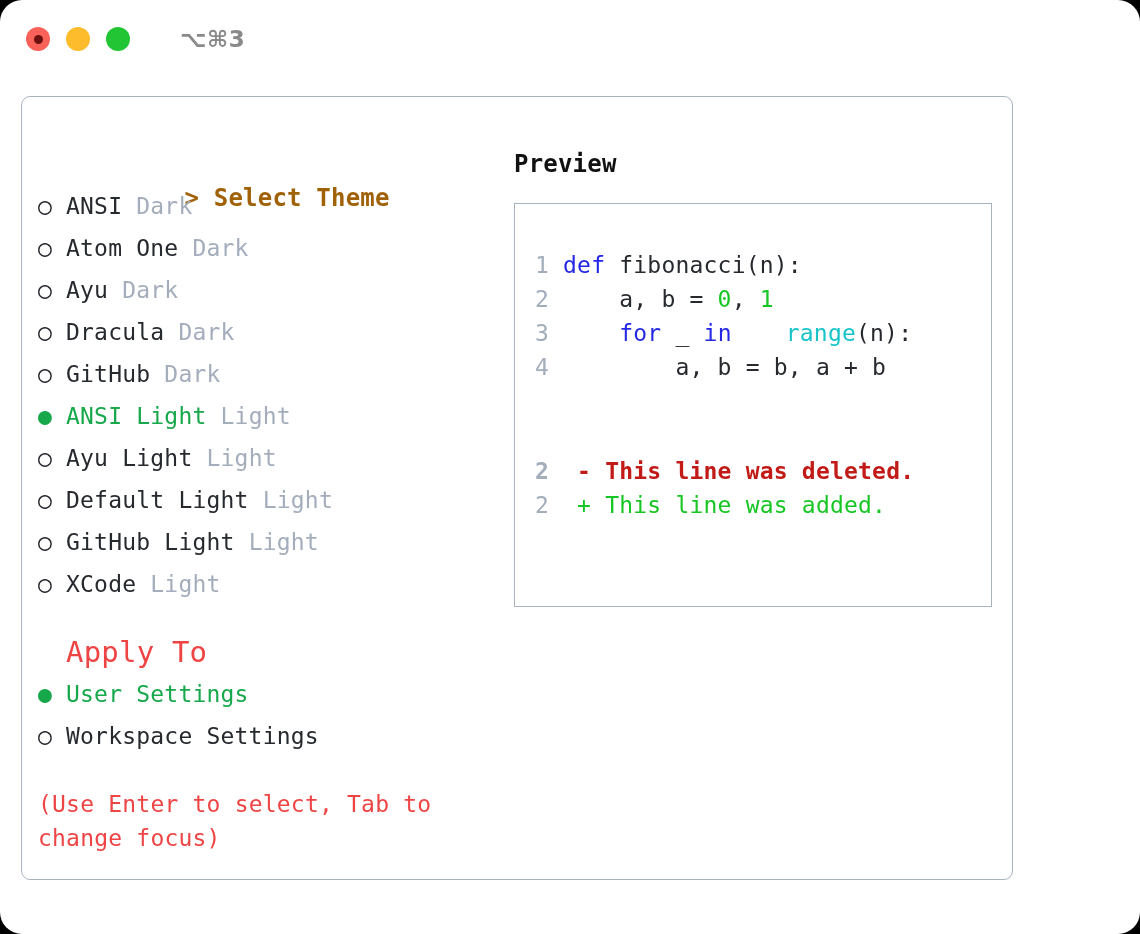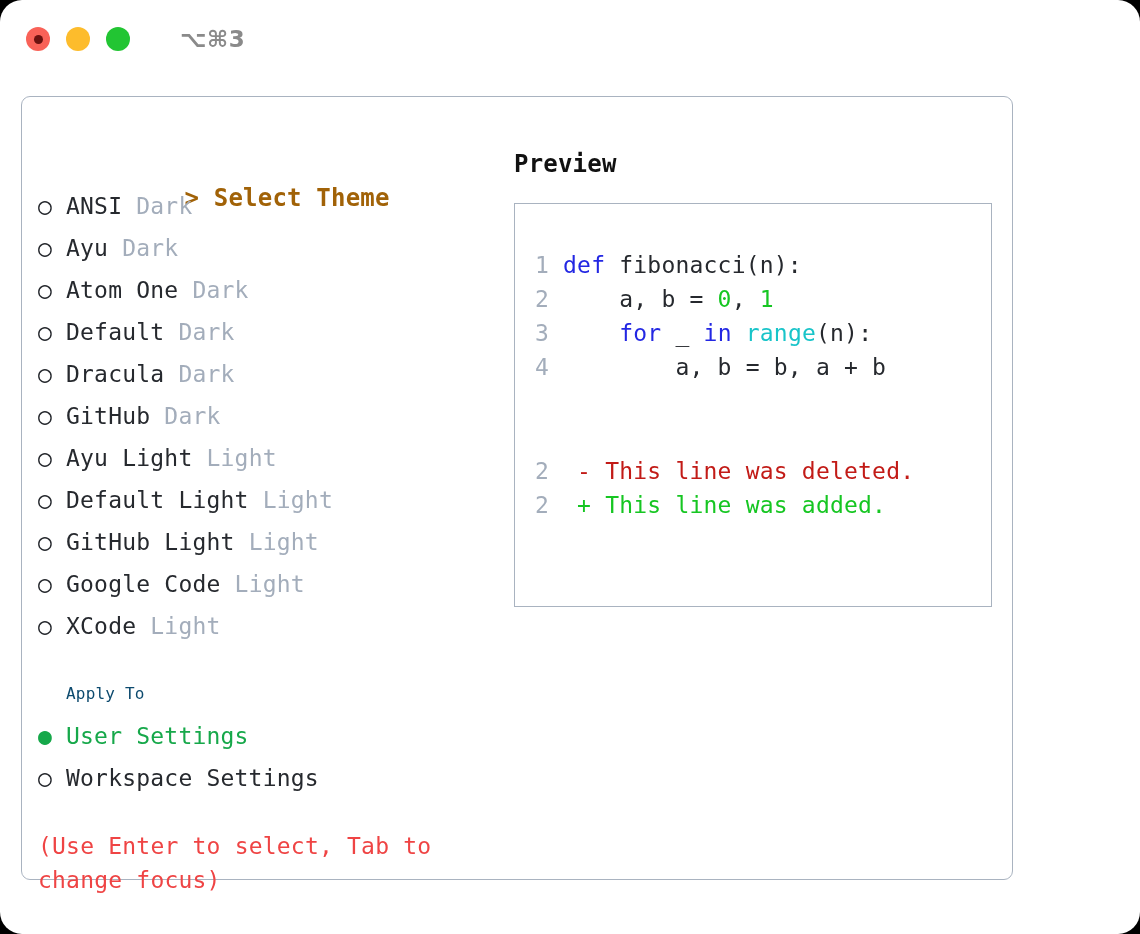--- a/index.html
+++ b/index.html
@@ -132,22 +132,22 @@
   .opt-row .variant { color: #a3adbb; }
   .opt-row.selected .name,
   .opt-row.selected .marker { color: #16a84a; }
   .opt-row.selected .variant { color: #a3adbb; }
 
   .spacer-row { height: 34px; }
 
   .apply-head {
     height: 34px;
     line-height: 34px;
-    font-size: 16px;
-    color: #0c4a6e;
+    font-size: 29px;
+    color: #ef4444;
     white-space: pre;
     letter-spacing: 0.2px;
   }
 
   .hint {
     margin-top: 34px;
     font-size: 23px;
     line-height: 34px;
     color: #ef4444;
     width: 410px;
@@ -186,37 +186,37 @@
     letter-spacing: 0.2px;
   }
   .lineno {
     color: #a3adbb;
     display: inline-block;
     width: 14px;
     text-align: right;
   }
   .kw   { color: #2327e3; }
   .num  { color: #16c622; }
-  .fn   { color: #18c4c9; }
+  .fn   { color: #18c4c9; margin-left: 40px; }
   .plain{ color: #26292e; }
 
   .diff-area {
     position: absolute;
     left: 20px;
     top: 250px;
     right: 8px;
   }
   .diff-line {
     font-size: 23px;
     line-height: 34px;
     white-space: pre;
     letter-spacing: 0.2px;
   }
   .diff-ctx { color: #7b7f86; }
-  .diff-del { color: #c21b17; }
+  .diff-del { color: #c21b17; font-weight: bold; }
   .diff-add { color: #16c622; }
 </style>
 </head>
 <body>
 
 <div class="window">
 
   <div class="titlebar">
     <div class="lights">
       <div class="light red"></div>
@@ -230,29 +230,28 @@
     <div class="columns">
 
       <div class="left-col">
 
         <div class="section-head">
           <span class="caret">&gt;</span><span> </span><span>Select Theme</span>
         </div>
 
         <div id="theme-list">
             <div class="opt-row"><span class="marker">○</span><span class="name">ANSI</span><span> </span><span class="variant">Dark</span></div>
+            <div class="opt-row"><span class="marker">○</span><span class="name">Atom One</span><span> </span><span class="variant">Dark</span></div>
             <div class="opt-row"><span class="marker">○</span><span class="name">Ayu</span><span> </span><span class="variant">Dark</span></div>
-            <div class="opt-row"><span class="marker">○</span><span class="name">Atom One</span><span> </span><span class="variant">Dark</span></div>
-            <div class="opt-row"><span class="marker">○</span><span class="name">Default</span><span> </span><span class="variant">Dark</span></div>
             <div class="opt-row"><span class="marker">○</span><span class="name">Dracula</span><span> </span><span class="variant">Dark</span></div>
             <div class="opt-row"><span class="marker">○</span><span class="name">GitHub</span><span> </span><span class="variant">Dark</span></div>
+            <div class="opt-row selected"><span class="marker">●</span><span class="name">ANSI Light</span><span> </span><span class="variant">Light</span></div>
             <div class="opt-row"><span class="marker">○</span><span class="name">Ayu Light</span><span> </span><span class="variant">Light</span></div>
             <div class="opt-row"><span class="marker">○</span><span class="name">Default Light</span><span> </span><span class="variant">Light</span></div>
             <div class="opt-row"><span class="marker">○</span><span class="name">GitHub Light</span><span> </span><span class="variant">Light</span></div>
-            <div class="opt-row"><span class="marker">○</span><span class="name">Google Code</span><span> </span><span class="variant">Light</span></div>
             <div class="opt-row"><span class="marker">○</span><span class="name">XCode</span><span> </span><span class="variant">Light</span></div>
           </div>
 
         <div class="spacer-row"></div>
 
         <div class="apply-head"><span class="marker"> </span><span>Apply To</span></div>
 
         <div id="apply-list">
             <div class="opt-row selected"><span class="marker">●</span><span class="name">User Settings</span></div>
             <div class="opt-row"><span class="marker">○</span><span class="name">Workspace Settings</span></div>

